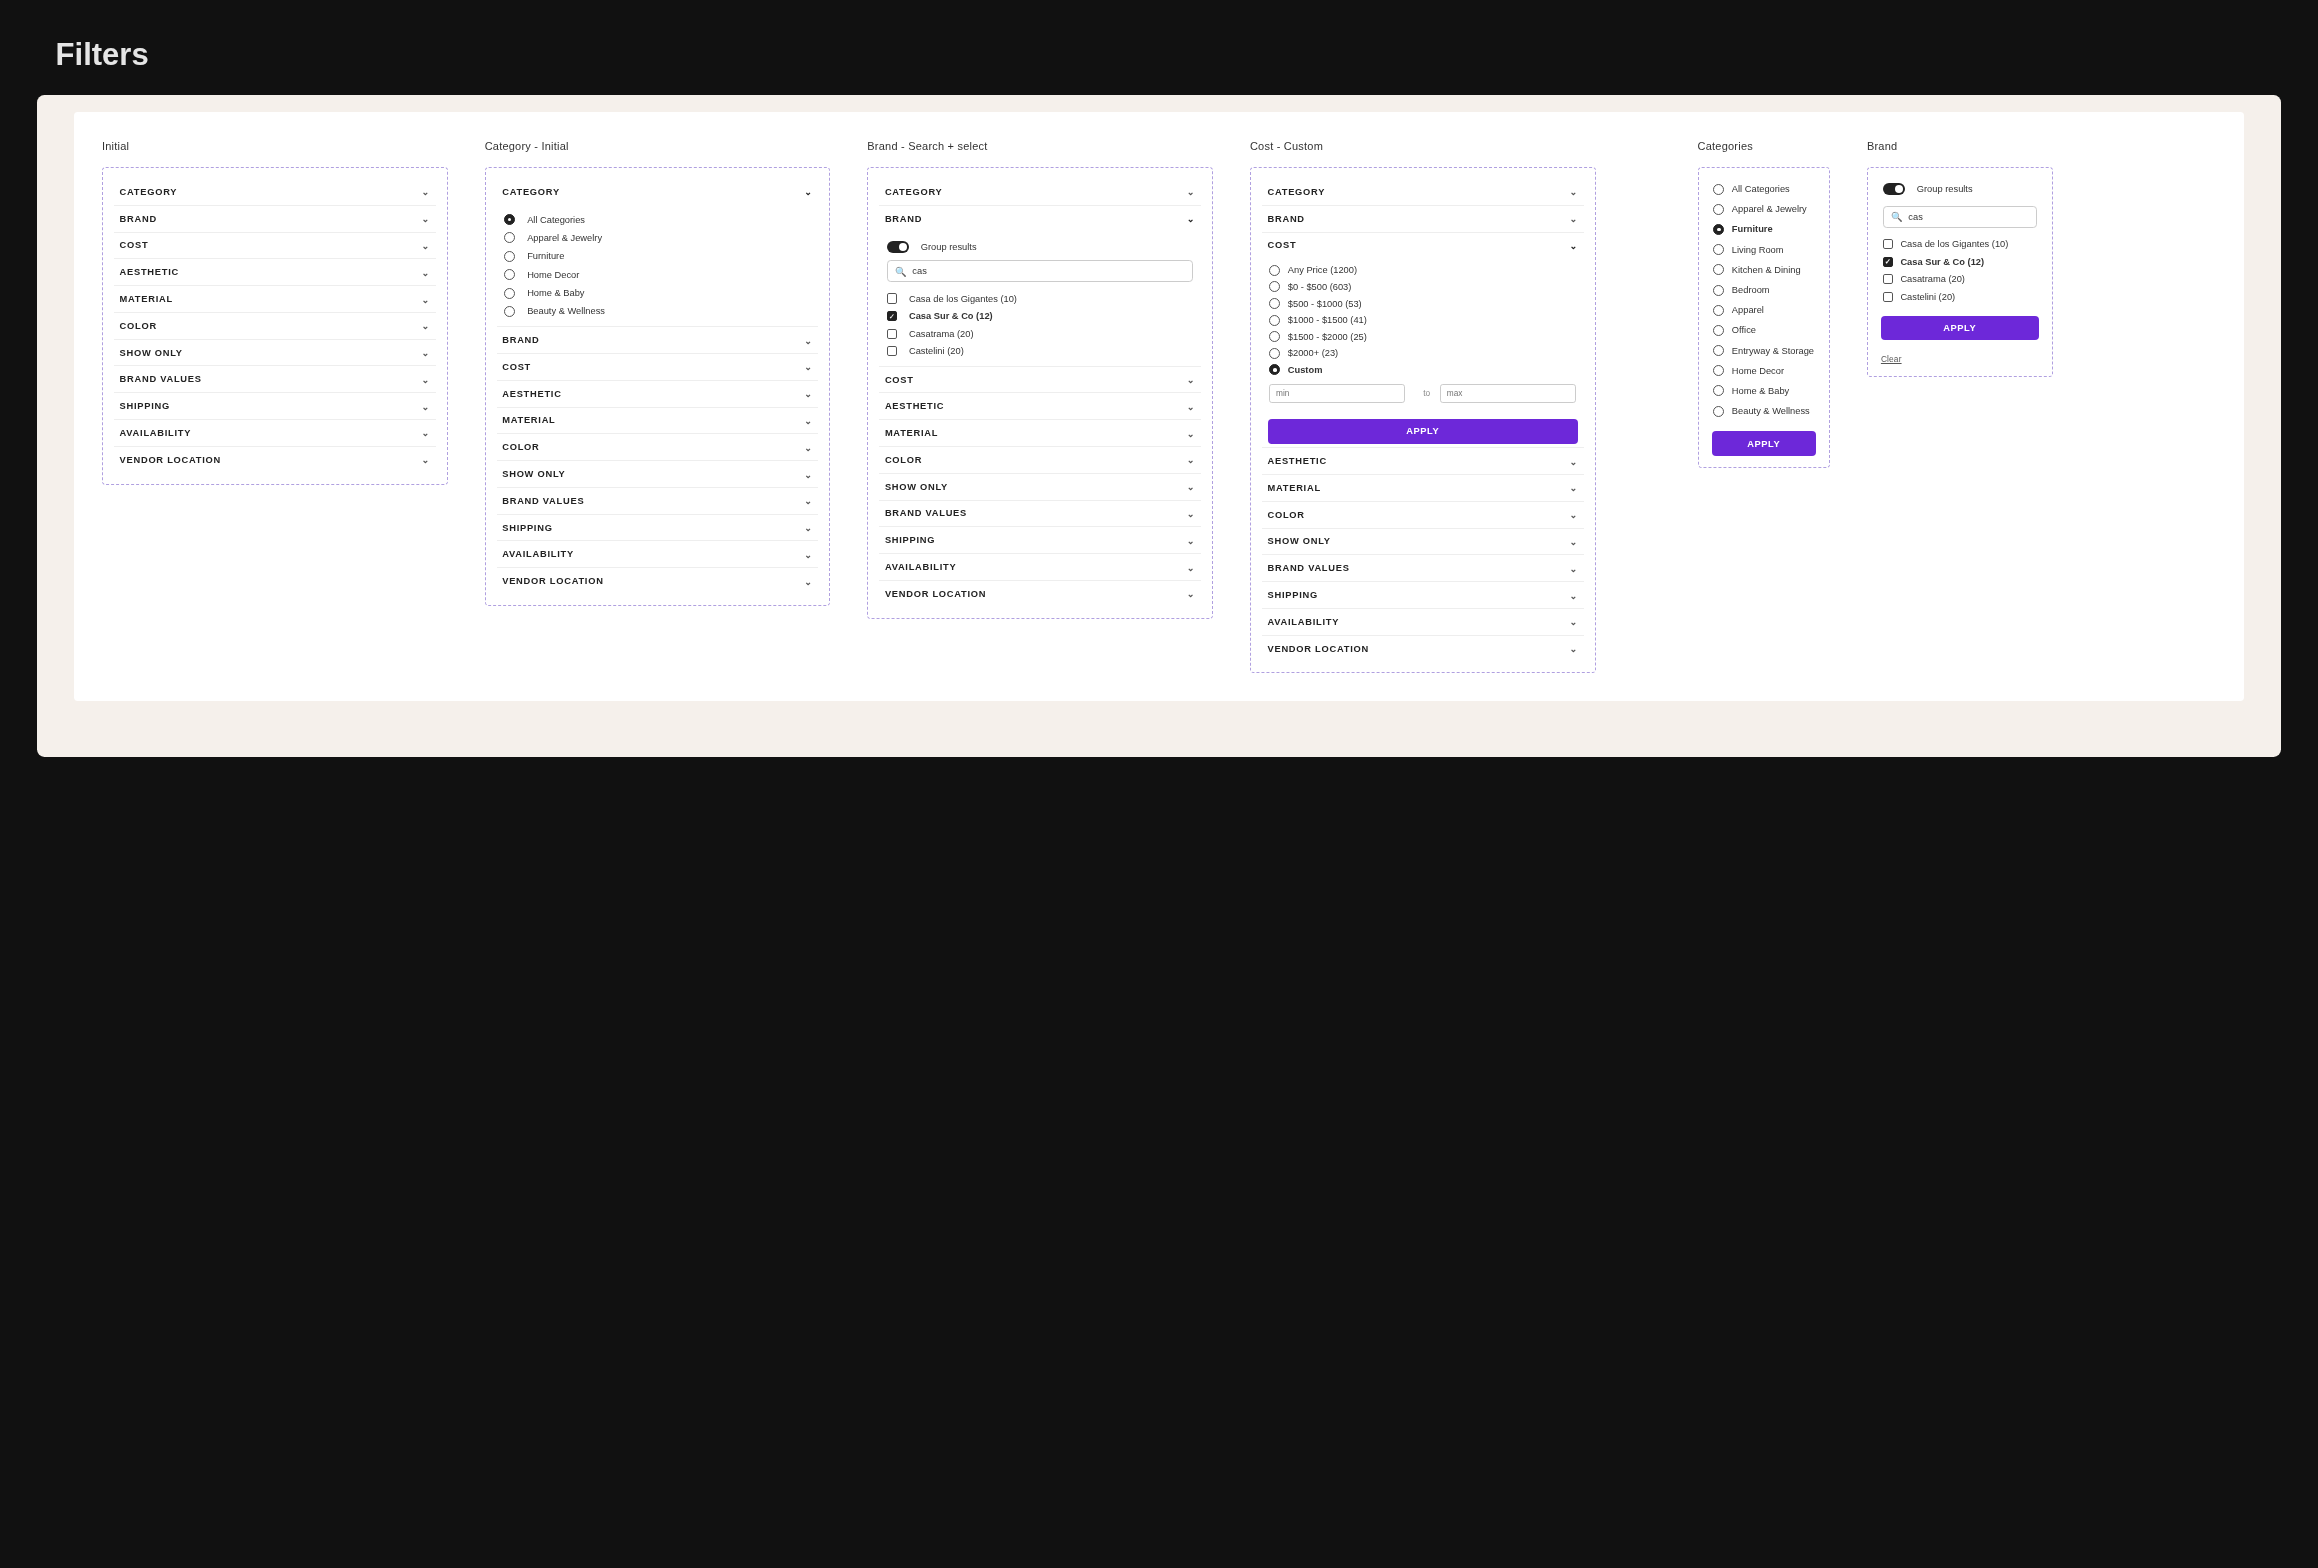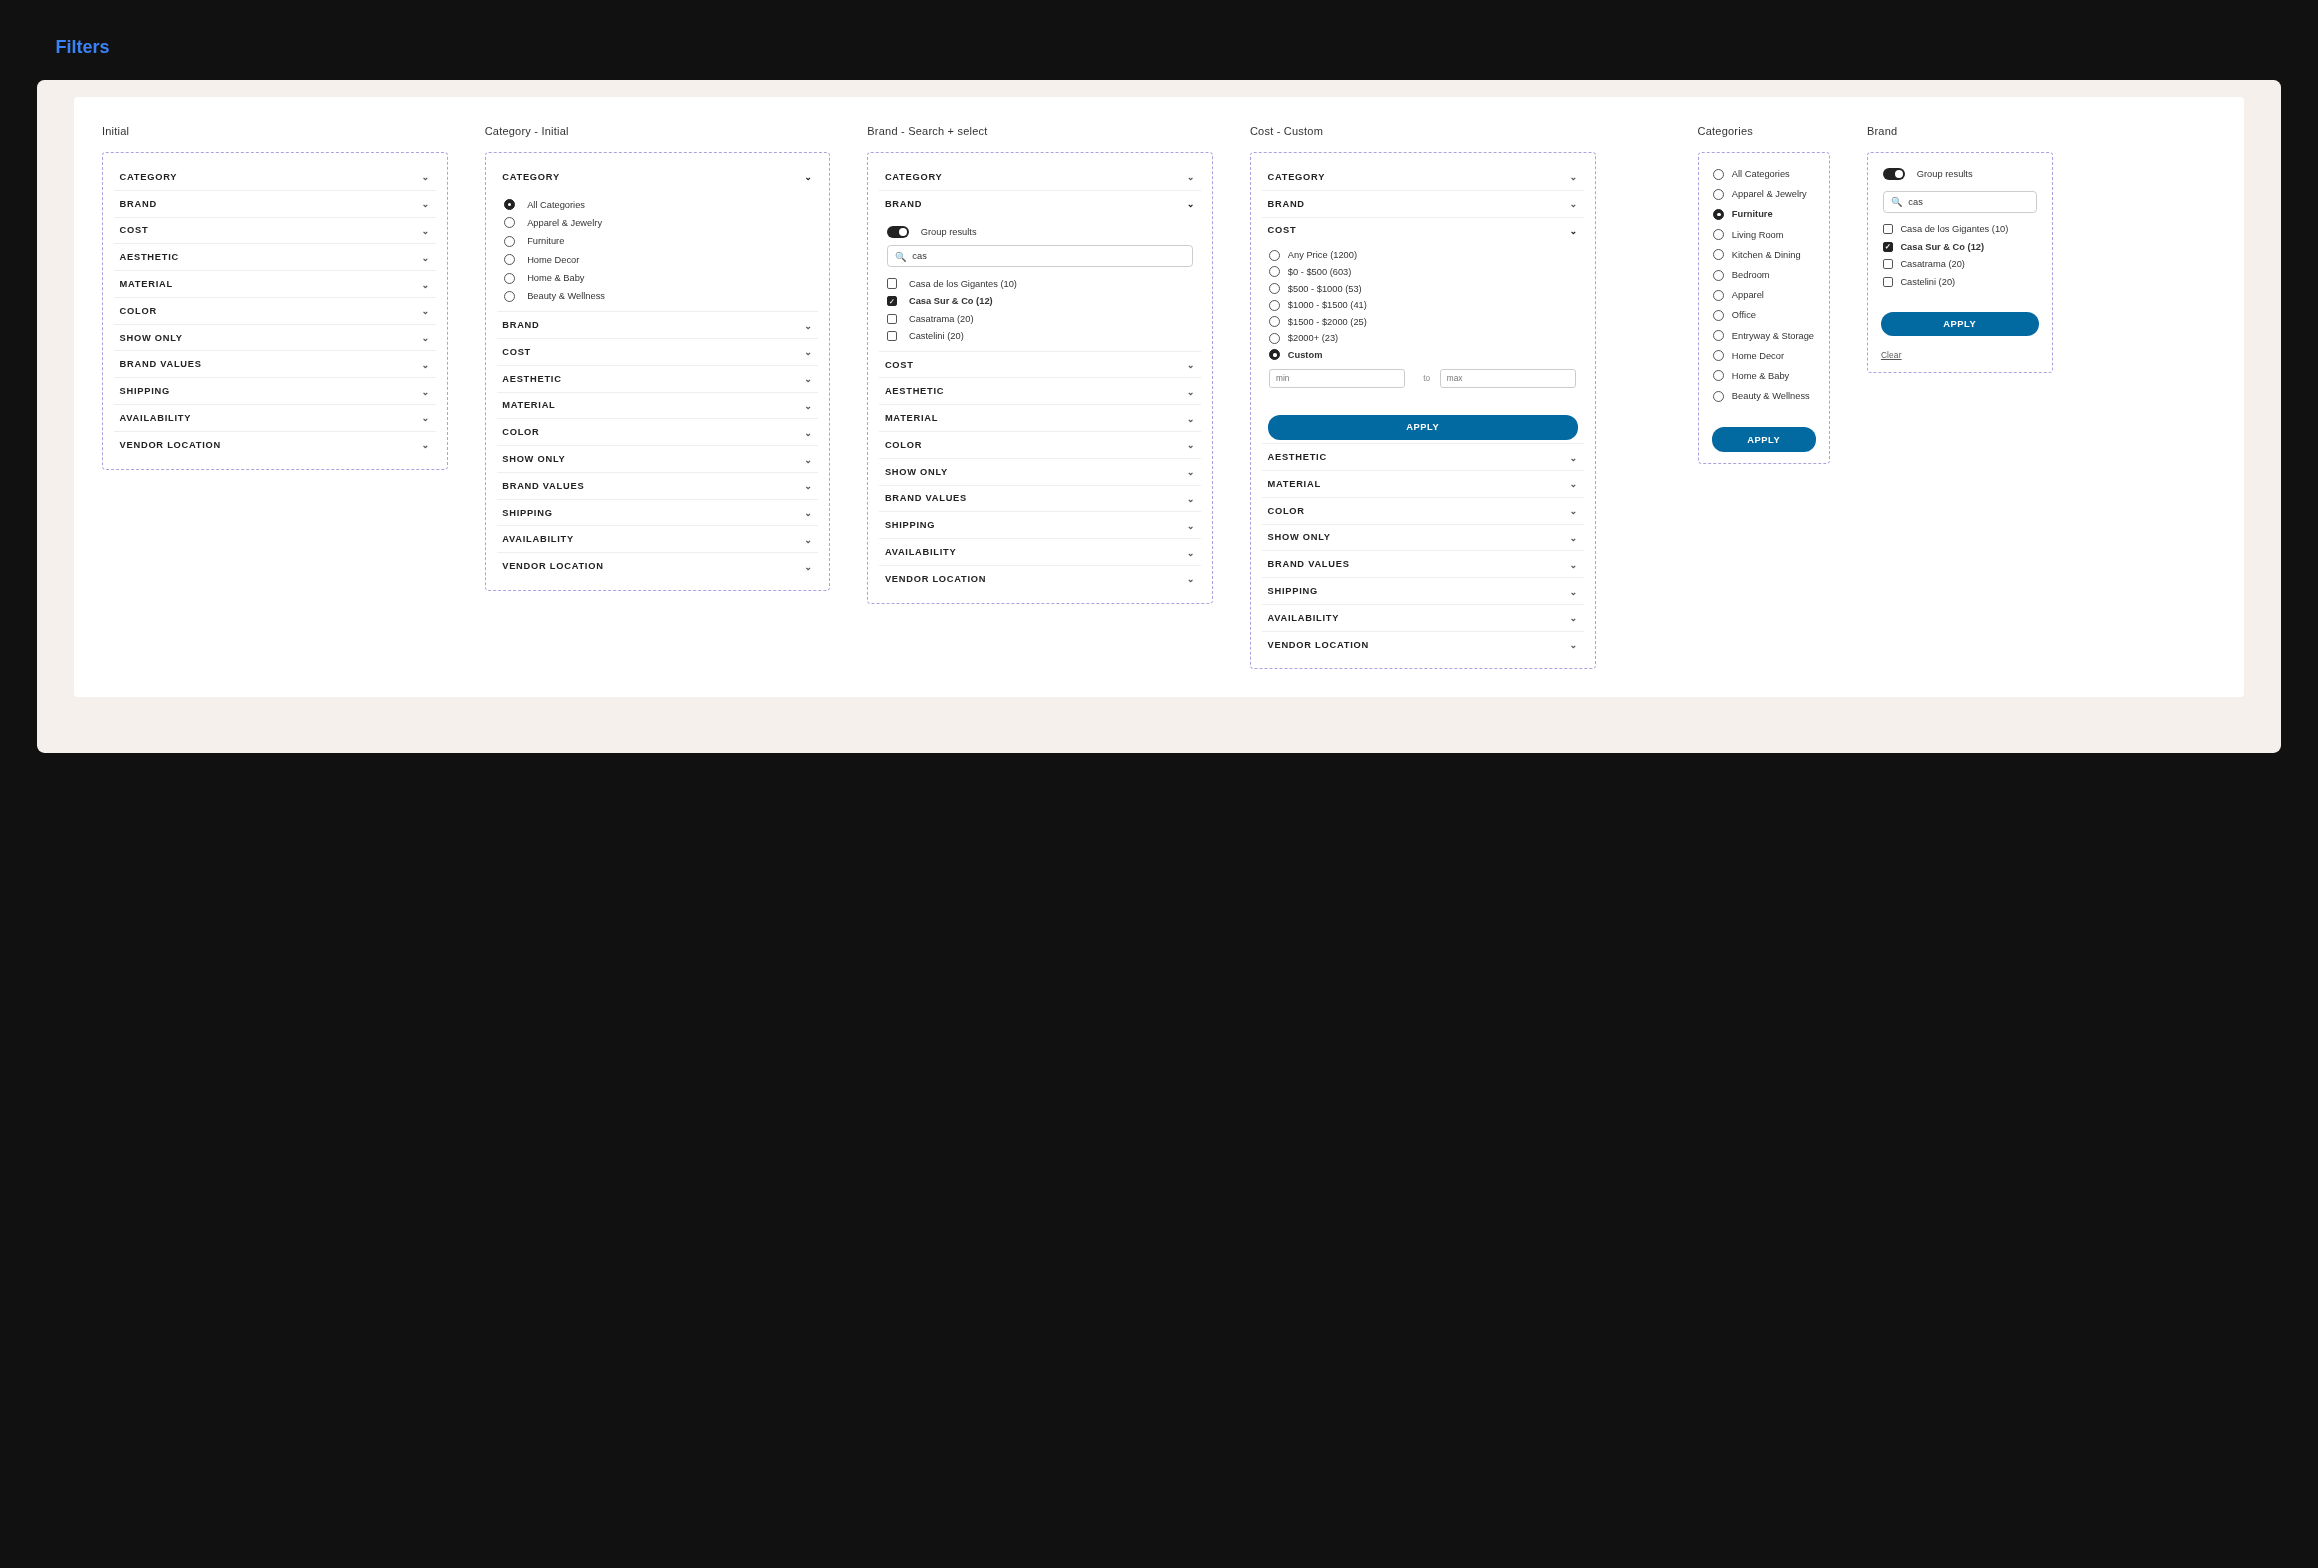--- a/index.html
+++ b/index.html
@@ -3,22 +3,22 @@
   <meta charset="utf-8">
   <style>
     * { box-sizing: border-box; margin: 0; padding: 0; }
     body {
       background: #111;
       font-family: -apple-system, BlinkMacSystemFont, 'Helvetica Neue', Arial, sans-serif;
       min-height: 100vh;
       padding: 37px;
     }
     .page-title {
-      color: #3b82f6;
-      font-size: 18px;
+      color: #e5e5e5;
+      font-size: 31px;
       font-weight: 600;
       margin-bottom: 22px;
       padding-left: 18.6px;
     }
     .main-container {
       background: #f5f0eb;
       border-radius: 7.4px;
       padding: 17px 37px 56px;
     }
     .columns-wrapper {
@@ -211,30 +211,30 @@
       font-size: 8.3px;
       color: #aaa;
     }
     .to-label {
       font-size: 8.3px;
       color: #888;
       margin-left: 8px;
     }
     .apply-btn {
       width: 100%;
-      background: #0369a1;
+      background: #6d28d9;
       color: #fff;
       border: none;
-      border-radius: 12px;
+      border-radius: 4px;
       padding: 7.4px;
       font-size: 9.3px;
       font-weight: 600;
       letter-spacing: 0.06em;
       cursor: pointer;
-      margin-top: 21px;
+      margin-top: 10px;
     }
     
     .right-columns {
       display: flex;
       gap: 37px;
       flex: 1.5;
     }
     .categories-panel {
       border: 1.4px dashed #b0a0e0;
       border-radius: 3.7px;

